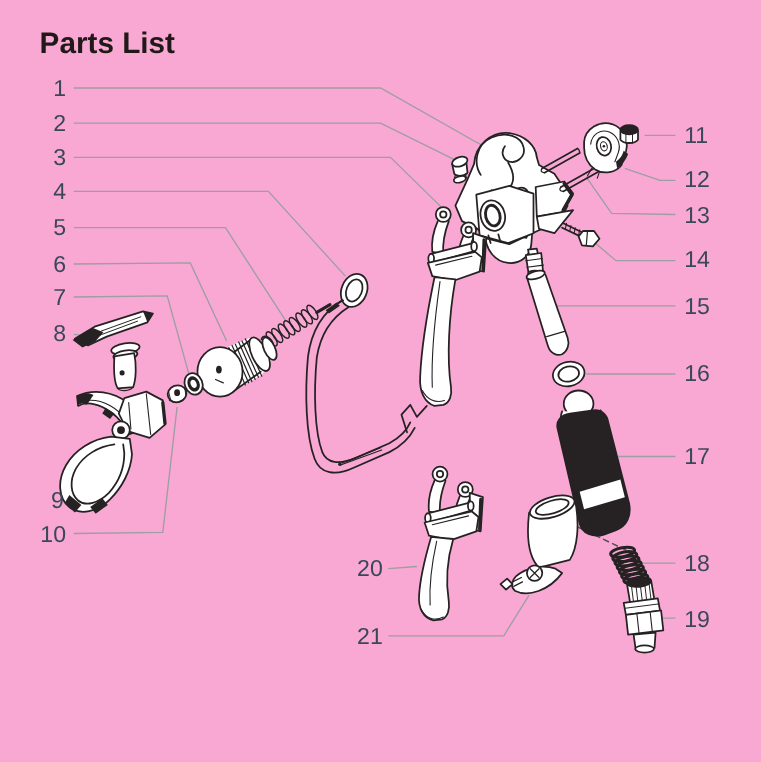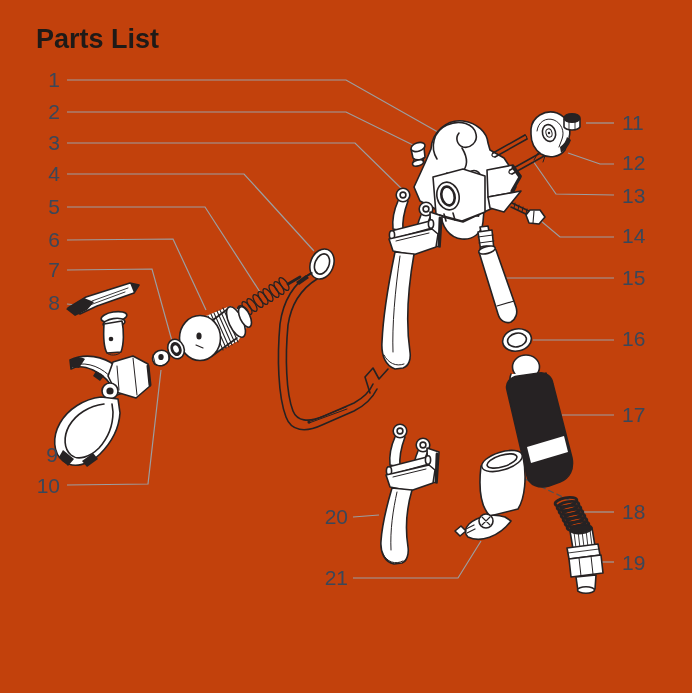--- a/index.html
+++ b/index.html
@@ -1,16 +1,16 @@
 <!DOCTYPE html>
 <html><head>
 <meta charset="utf-8">
 <style>
   html,body{margin:0;padding:0;background:#ffffff;}
-  .page{position:relative;width:692px;height:693px;background:#c2410c;overflow:hidden;
+  .page{position:relative;width:692px;height:693px;background:#f9a8d4;overflow:hidden;
         font-family:"Liberation Sans",sans-serif;}
   svg text{font-family:"Liberation Sans",sans-serif;font-size:21px;fill:#3a4759;}
   svg text.title{font-size:27px;font-weight:bold;fill:#1f1a17;letter-spacing:0px;}
   .leader{stroke:#9c9ea1;stroke-width:1.2;fill:none;}
   .art{stroke:#262223;stroke-width:1.6;fill:none;stroke-linecap:round;stroke-linejoin:round;}
 </style>
 </head>
 <body>
 
 <div class="page">

